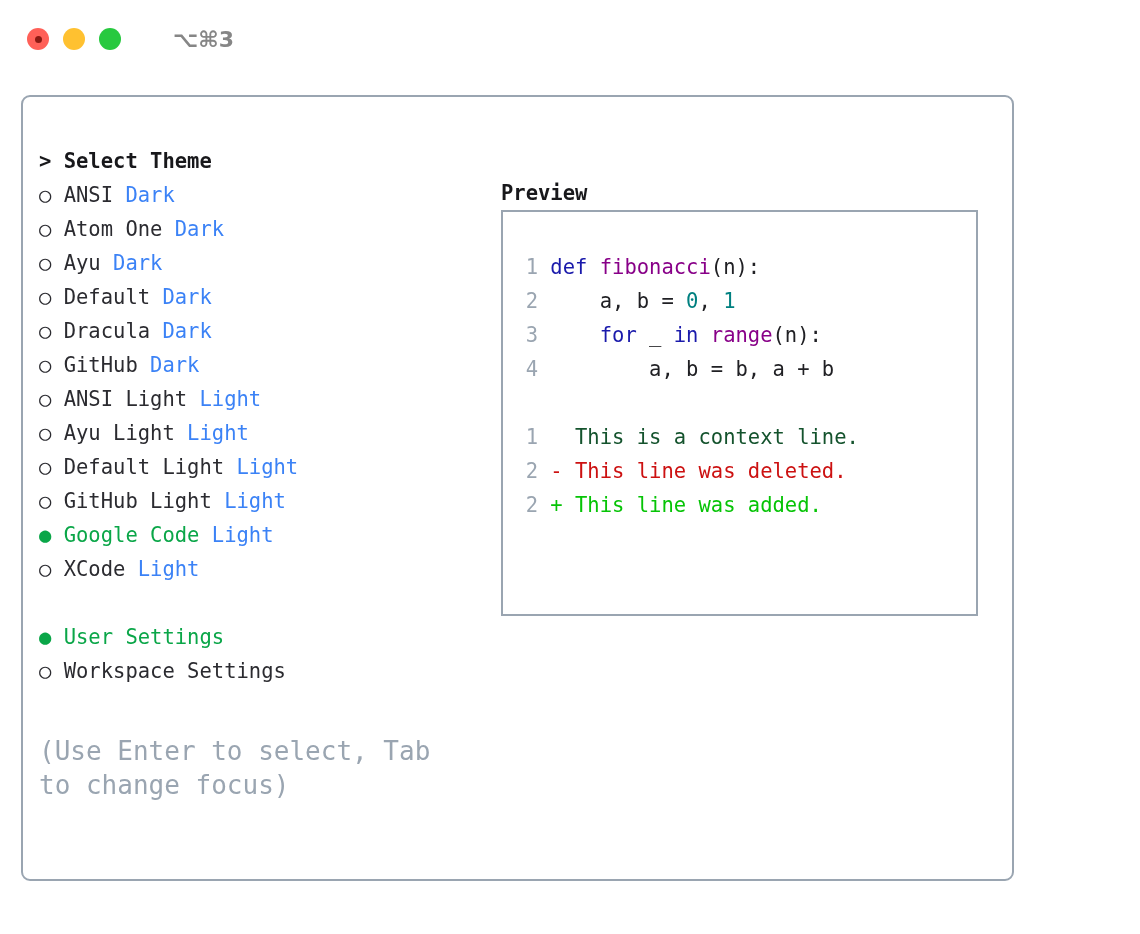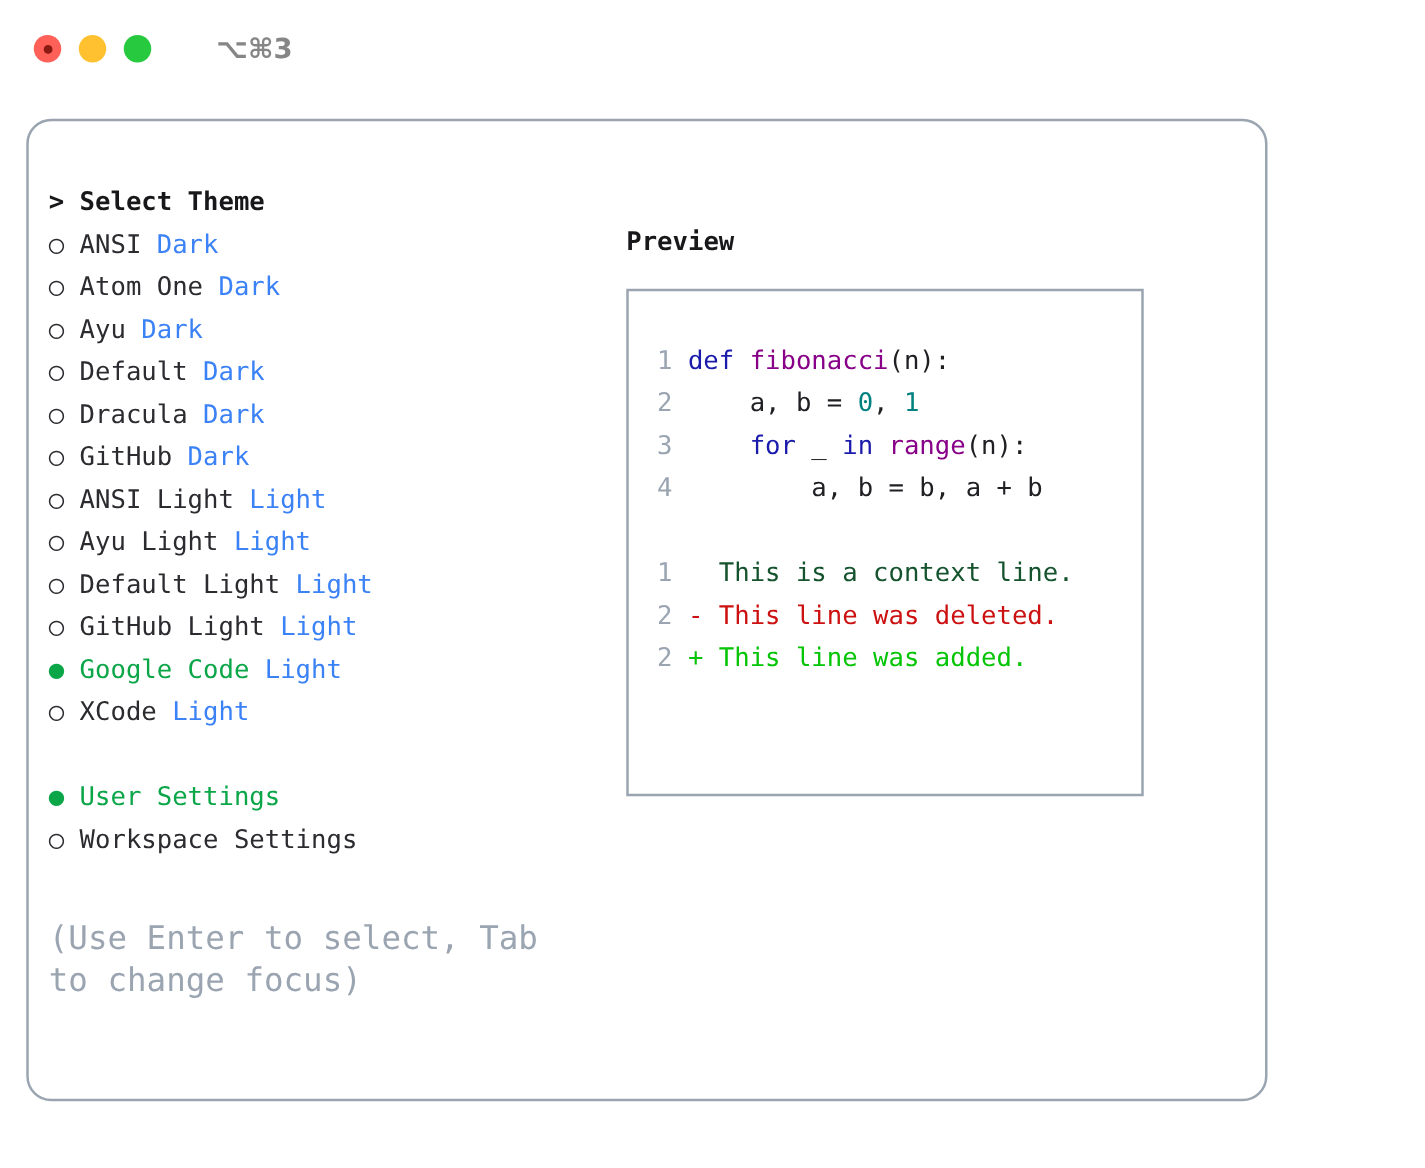--- a/index.html
+++ b/index.html
@@ -57,21 +57,21 @@
   }
 
   
   #app-window {
     position: absolute;
     left: 21px;
     top: 95px;
     width: 993px;
     height: 786px;
     border: 2px solid #9aa5b1;
-    border-radius: 20px;
+    border-radius: 9px;
     background: #ffffff;
     box-sizing: border-box;
   }
 
   
   #theme-column {
     position: absolute;
     left: 16px;
     top: 47px;
     width: 460px;
@@ -125,22 +125,21 @@
     width: 500px;
   }
   #preview-title {
     font-size: 20.5px;
     font-weight: bold;
     color: #18181b;
     line-height: 34px;
     margin-top: 32px;
   }
   #code-box {
-    margin-top: 21px;
-    width: 414px;
+    width: 477px;
     height: 406px;
     border: 2px solid #9aa5b1;
     background: #ffffff;
     box-sizing: border-box;
     padding: 38px 0 0 0;
   }
   .code-line {
     font-size: 20.5px;
     line-height: 34px;
     white-space: pre;

